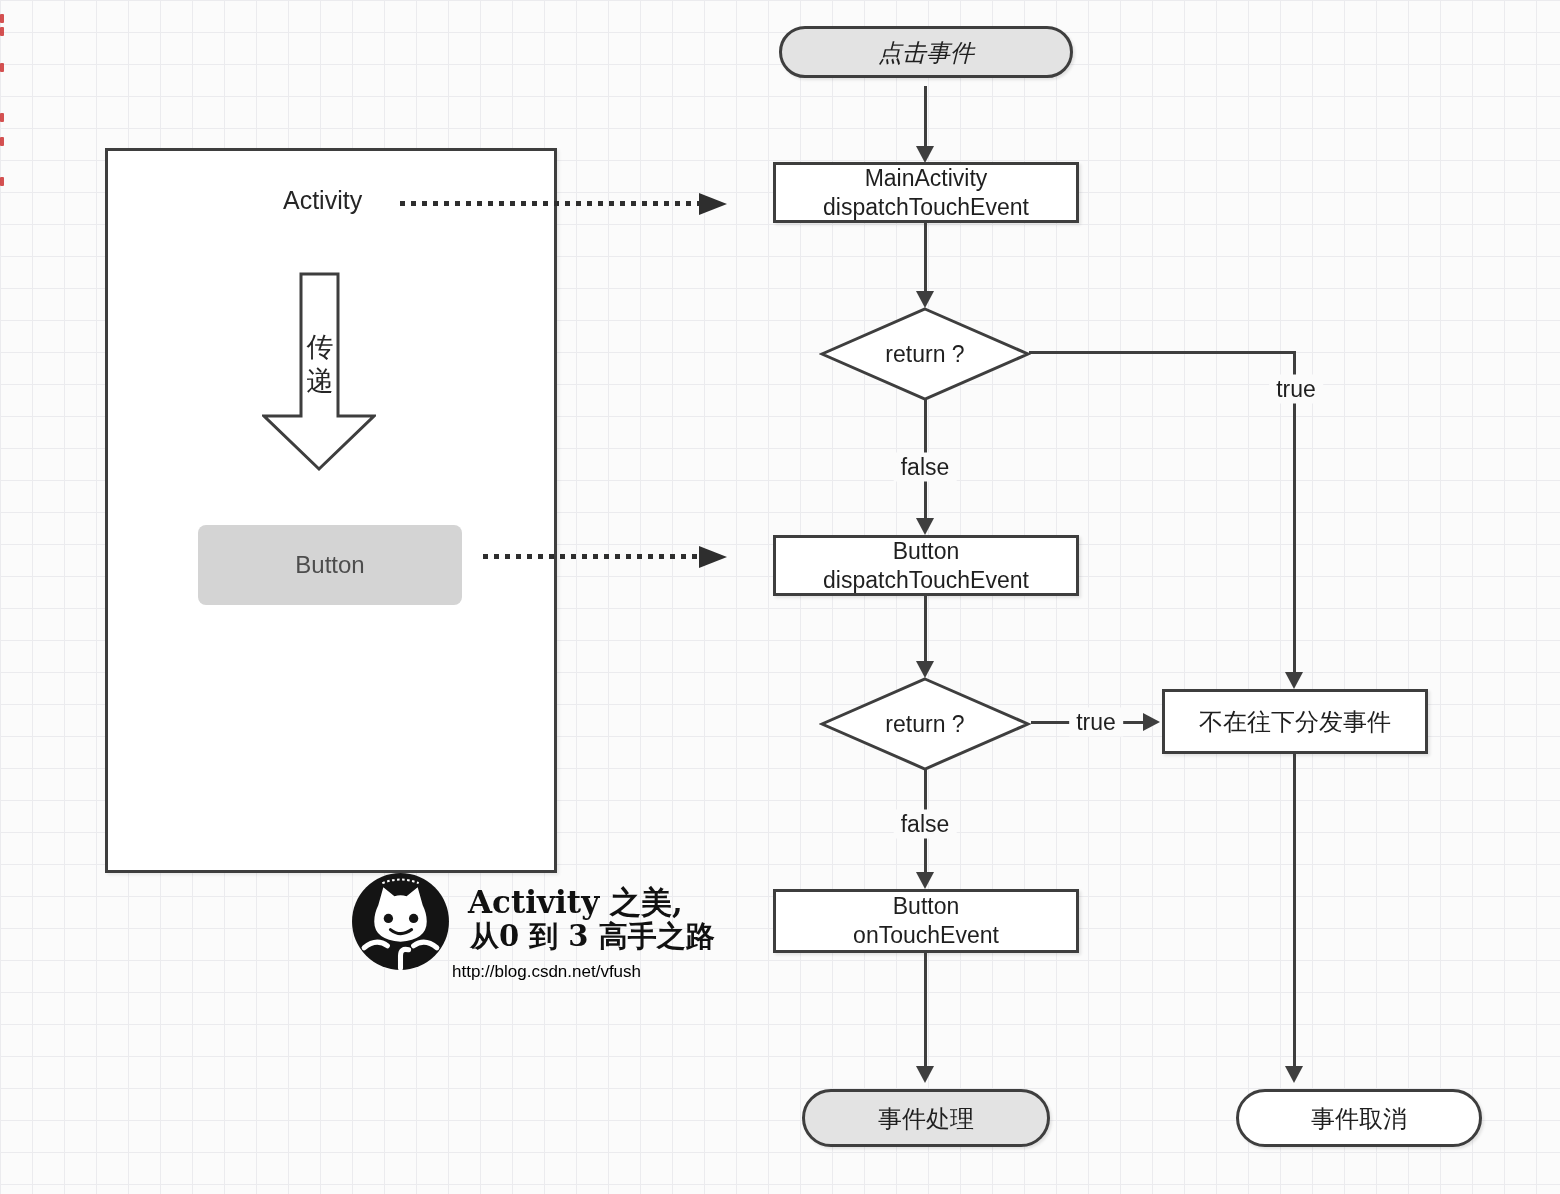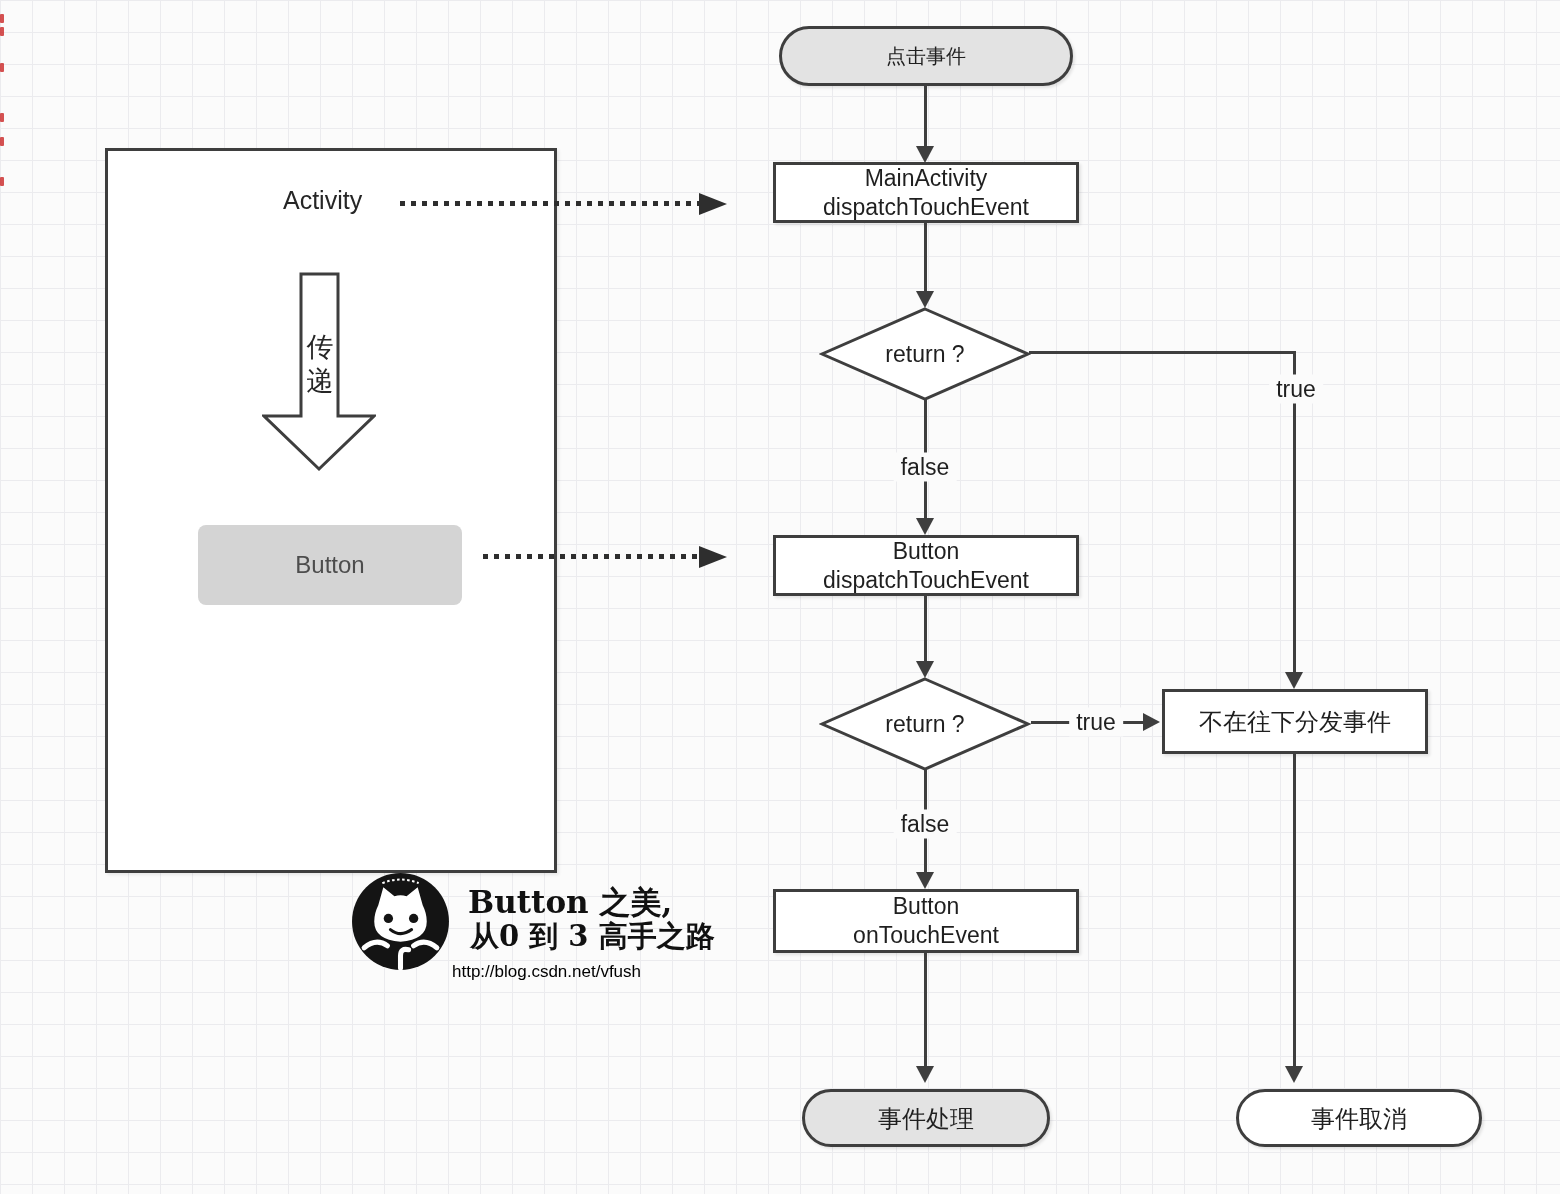--- a/index.html
+++ b/index.html
@@ -109,25 +109,25 @@
   <circle cx="50" cy="50" r="48" fill="#141414"></circle>
   <path d="M32 12 Q50 5 68 12" stroke="#ffffff" stroke-width="2" stroke-dasharray="2.5 2.5" fill="none"></path>
   <path d="M28 34 L33 16 L44 25 Q50 23 56 25 L67 16 L72 34 Q76 42 76 50 Q76 68 50 70 Q24 68 24 50 Q24 42 28 34 Z" fill="#ffffff"></path>
   <circle cx="38" cy="47" r="4.6" fill="#141414"></circle>
   <circle cx="63" cy="47" r="4.6" fill="#141414"></circle>
   <path d="M40 58 Q50 66 61 58" stroke="#141414" stroke-width="3" fill="none" stroke-linecap="round"></path>
   <path d="M14 76 Q26 66 37 74" stroke="#ffffff" stroke-width="5" fill="none" stroke-linecap="round"></path>
   <path d="M86 76 Q74 66 63 74" stroke="#ffffff" stroke-width="5" fill="none" stroke-linecap="round"></path>
   <path d="M50 96 L50 84 Q50 76 58 78" stroke="#ffffff" stroke-width="5" fill="none" stroke-linecap="round"></path>
 </svg>
-<div class="brand1">Button 之美,</div>
+<div class="brand1">Activity 之美,</div>
 <div class="brand2">从0 到 3 高手之路</div>
 <div class="blog-url">http://blog.csdn.net/vfush</div>
 
-<div class="node capsule grayfill" style="left:779px;top:26px;width:294px;height:60px;font-size:20px;">
+<div class="node capsule grayfill" style="left:779px;top:26px;width:294px;height:52px;font-size:24px;font-style:italic;">
   <span>点击事件</span>
 </div>
 
 <div class="vline" style="left:924px;top:86px;height:62px;"></div>
 <div class="arrow-down" style="left:916px;top:146px;"></div>
 
 <div class="node" style="left:773px;top:162px;width:306px;height:61px;">
   <span>MainActivity</span>
   <span>dispatchTouchEvent</span>
 </div>

